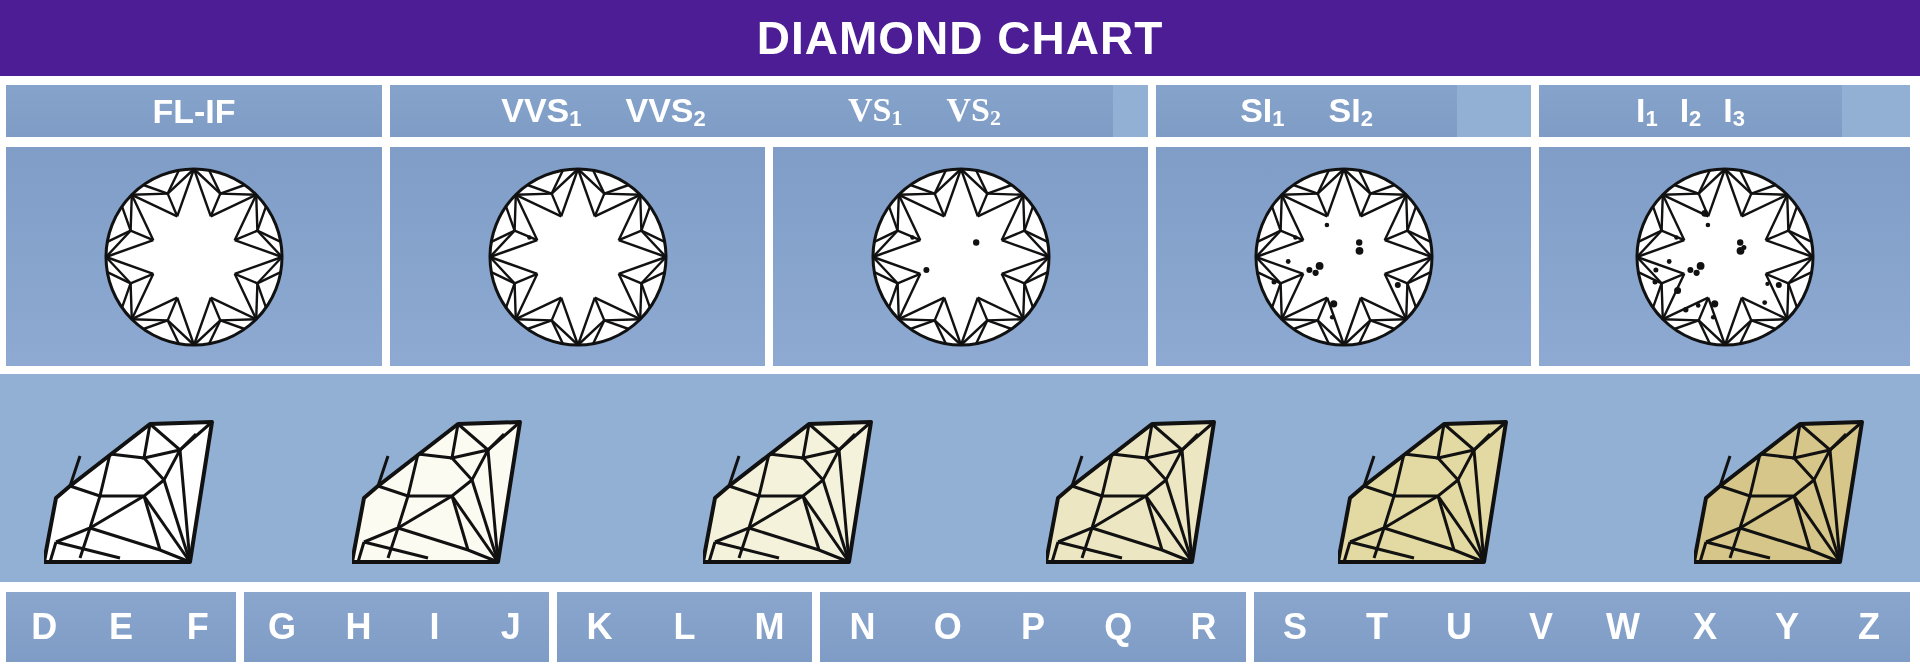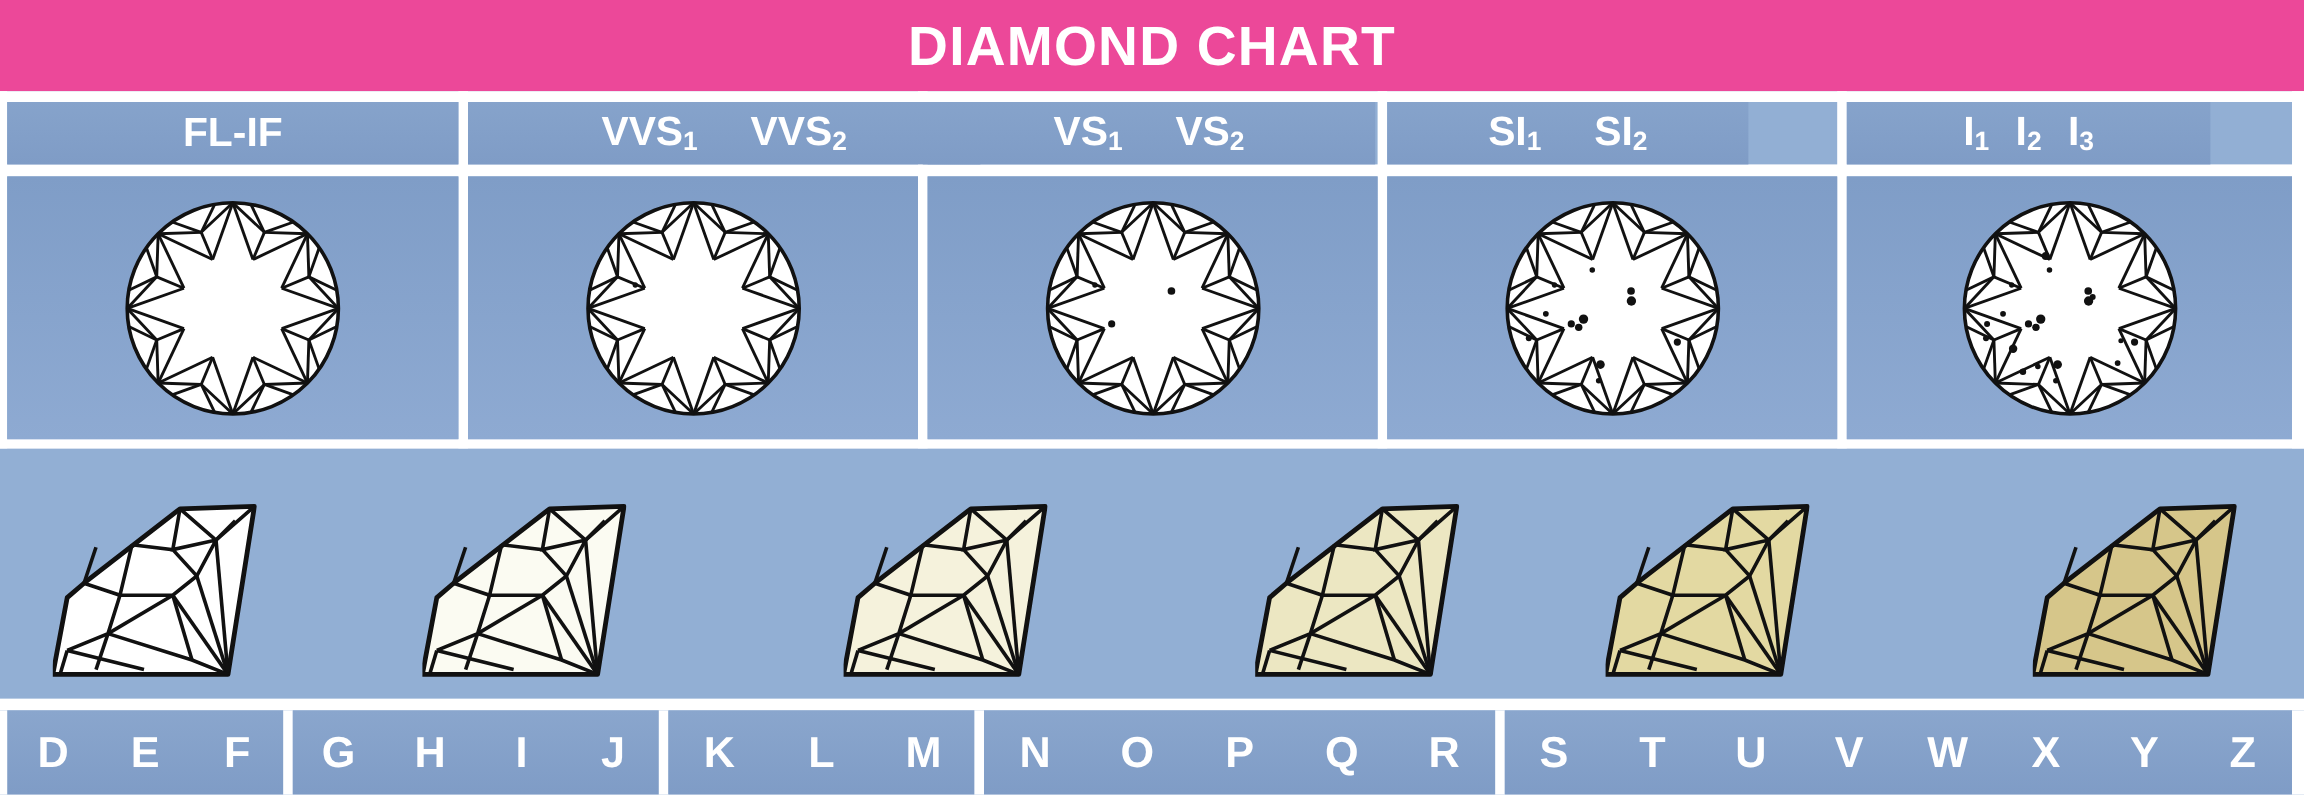--- a/index.html
+++ b/index.html
@@ -4,21 +4,21 @@
 <style>
   html, body { margin:0; padding:0; }
   body {
     width:1920px; height:667px; overflow:hidden;
     background:#92afd4;
     font-family:"Liberation Sans", sans-serif;
     position:relative;
   }
   .title {
     position:absolute; left:0; top:0; width:1920px; height:76px;
-    background:#ec4899;
+    background:#4c1d95;
     display:flex; align-items:center; justify-content:center;
     color:#ffffff; font-size:46px; font-weight:bold; letter-spacing:1px;
   }
   .band-white { position:absolute; left:0; width:1920px; background:#ffffff; }
   .clarity-header {
     position:absolute; top:85px; height:52px;
     background:linear-gradient(#86a3cb,#7f9cc6);
     display:flex; align-items:center; justify-content:center;
     color:#fff; font-size:34px; font-weight:bold; gap:44px;
   }
@@ -62,21 +62,21 @@
   </div>
 
 <div id="clarity-headers">
     <div class="clarity-header" style="left: 6px; width: 376px;">
       <span class="grade-part"><span>FL-IF</span></span>
     </div>
     <div class="clarity-header" style="left: 390px; width: 427px;">
       <span class="grade-part"><span>VVS</span><sub>1</sub></span>
       <span class="grade-part"><span>VVS</span><sub>2</sub></span>
     </div>
-    <div class="clarity-header" style="left: 769px; width: 377px;">
+    <div class="clarity-header" style="left: 736px; width: 377px; font-family: Liberation Serif, serif;">
       <span class="grade-part"><span>VS</span><sub>1</sub></span>
       <span class="grade-part"><span>VS</span><sub>2</sub></span>
     </div>
     <div class="clarity-header" style="left: 1156px; width: 301px;">
       <span class="grade-part"><span>SI</span><sub>1</sub></span>
       <span class="grade-part"><span>SI</span><sub>2</sub></span>
     </div>
     <div class="clarity-header" style="left: 1539px; width: 303px; gap: 22px;">
       <span class="grade-part"><span>I</span><sub>1</sub></span>
       <span class="grade-part"><span>I</span><sub>2</sub></span>

